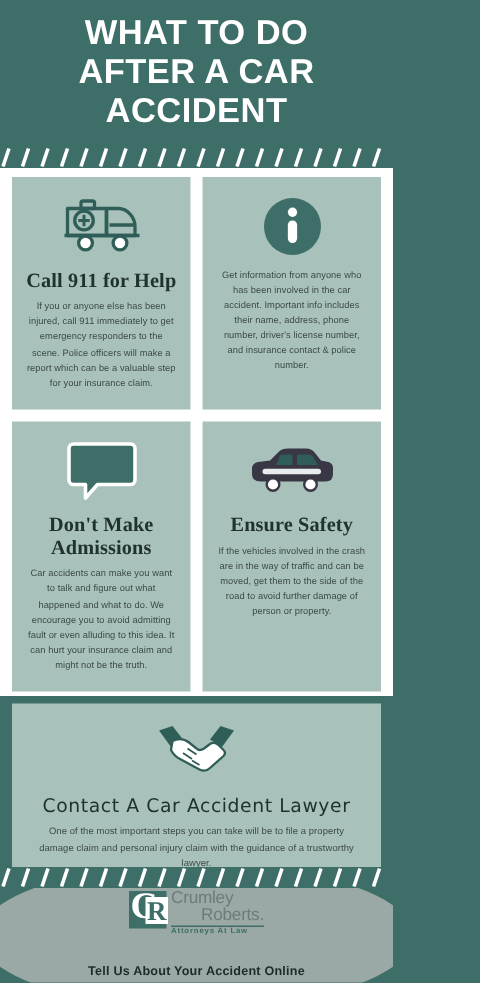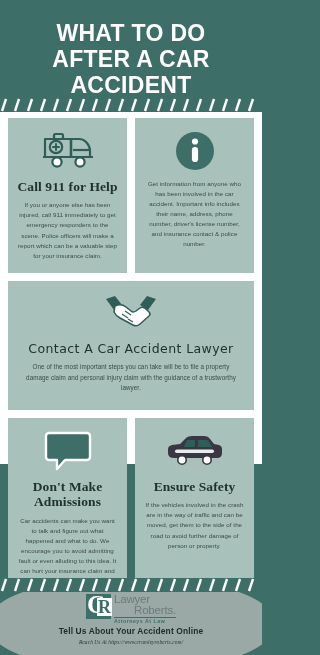--- a/index.html
+++ b/index.html
@@ -16,21 +16,21 @@
   .infographic {
     position: relative;
     width: 262px;
     height: 655px;
     background: #3e6e68;
   }
 
   
   .header {
     position: absolute;
-    top: 12px; left: 0;
+    top: 0; left: 0;
     width: 262px;
     height: 96px;
     background: #3e6e68;
     display: flex;
     align-items: center;
     justify-content: center;
   }
   .header-title {
     color: #ffffff;
     font-family: "Liberation Sans", sans-serif;
@@ -220,21 +220,21 @@
     color: #3e6e68;
     letter-spacing: 0.5px;
     margin-top: 3px;
   }
   .cta {
     font-family: "Liberation Sans", sans-serif;
     font-size: 8.4px;
     font-weight: bold;
     color: #1e2b29;
     letter-spacing: 0.15px;
-    margin-top: 2px;
+    margin-top: 18px;
   }
   .reach {
     font-family: "Liberation Serif", serif;
     font-style: italic;
     font-size: 5.4px;
     color: #2c3a38;
     margin-top: 3px;
     letter-spacing: 0.1px;
   }
 </style>
@@ -312,67 +312,67 @@
             <circle cx="20" cy="10.5" r="3.1" fill="#ffffff"></circle>
             <rect x="16.9" y="16" width="6.2" height="15" rx="3.1" fill="#ffffff"></rect>
           </svg>
         </div>
         <div class="card-body">Get information from anyone who has been involved in the car accident. Important info includes their name, address, phone number, driver's license number, and insurance contact &amp; police number.</div>
       </div>
 
     </div>
 
     <div class="row">
+
+      <div class="card">
+        <div class="card-icon">
+          <svg width="50" height="42" viewBox="0 0 50 42" aria-hidden="true">
+            <path d="M6 3 h38 a3 3 0 0 1 3 3 v21 a3 3 0 0 1 -3 3 h-22 l-8 9 v-9 h-8 a3 3 0 0 1 -3 -3 v-21 a3 3 0 0 1 3 -3 z" fill="#3e6e68" stroke="#ffffff" stroke-width="2.4" stroke-linejoin="round"></path>
+          </svg>
+        </div>
+        <div class="card-title">Don't Make Admissions</div>
+        <div class="card-body">Car accidents can make you want to talk and figure out what happened and what to do. We encourage you to avoid admitting fault or even alluding to this idea. It can hurt your insurance claim and might not be the truth.</div>
+      </div>
+
+      <div class="card">
+        <div class="card-icon">
+          <svg width="58" height="34" viewBox="0 0 58 34" aria-hidden="true">
+            <path d="M8 24 q-6 0 -6 -5 l0 -4 q0 -3 4 -4 l8 -1 6 -6 q2 -2 6 -2 h12 q4 0 6 3 l4 5 5 1 q3 1 3 4 v4 q0 5 -5 5 z" fill="#3a3744"></path>
+            <path d="M21 6 h8 v7 h-11 z" fill="#2f5d57"></path>
+            <path d="M32 6 h8 q2 0 3 2 l3 5 h-14 z" fill="#2f5d57"></path>
+            <rect x="9" y="15.5" width="39" height="3.6" rx="1.8" fill="#e9eced"></rect>
+            <g fill="#ffffff" stroke="#3a3744" stroke-width="1.6">
+              <circle cx="16" cy="26" r="4.2"></circle>
+              <circle cx="41" cy="26" r="4.2"></circle>
+            </g>
+          </svg>
+        </div>
+        <div class="card-title">Ensure Safety</div>
+        <div class="card-body">If the vehicles involved in the crash are in the way of traffic and can be moved, get them to the side of the road to avoid further damage of person or property.</div>
+      </div>
+
+    </div>
+
+    <div class="row">
       <div class="card wide">
         <div class="card-icon">
           <svg width="56" height="38" viewBox="0 0 56 38" aria-hidden="true">
             <path d="M3 4 l9 -3 l7 9 l-8 5 z" fill="#2f5d57"></path>
             <path d="M53 4 l-9 -3 l-7 9 l8 5 z" fill="#2f5d57"></path>
             <path d="M12 11 q6 -3 11 1 l5 4 q2 2 5 0 l4 -3 q3 -2 6 1 l3 3 q2 2 0 4 l-9 8 q-3 3 -7 1 l-13 -7 q-4 -2 -6 -6 z" fill="#ffffff" stroke="#2f5d57" stroke-width="1.5" stroke-linejoin="round"></path>
             <g stroke="#2f5d57" stroke-width="1.2" fill="none">
               <path d="M19 19 l6 4"></path>
                 <path d="M22 16 l6 4"></path>
                 <path d="M25 24 l5 3"></path>
             </g>
           </svg>
         </div>
         <div class="card-title script">Contact A Car Accident Lawyer</div>
         <div class="card-body">One of the most important steps you can take will be to file a property damage claim and personal injury claim with the guidance of a trustworthy lawyer.</div>
       </div>
-    </div>
-
-    <div class="row">
-
-      <div class="card">
-        <div class="card-icon">
-          <svg width="50" height="42" viewBox="0 0 50 42" aria-hidden="true">
-            <path d="M6 3 h38 a3 3 0 0 1 3 3 v21 a3 3 0 0 1 -3 3 h-22 l-8 9 v-9 h-8 a3 3 0 0 1 -3 -3 v-21 a3 3 0 0 1 3 -3 z" fill="#3e6e68" stroke="#ffffff" stroke-width="2.4" stroke-linejoin="round"></path>
-          </svg>
-        </div>
-        <div class="card-title">Don't Make Admissions</div>
-        <div class="card-body">Car accidents can make you want to talk and figure out what happened and what to do. We encourage you to avoid admitting fault or even alluding to this idea. It can hurt your insurance claim and might not be the truth.</div>
-      </div>
-
-      <div class="card">
-        <div class="card-icon">
-          <svg width="58" height="34" viewBox="0 0 58 34" aria-hidden="true">
-            <path d="M8 24 q-6 0 -6 -5 l0 -4 q0 -3 4 -4 l8 -1 6 -6 q2 -2 6 -2 h12 q4 0 6 3 l4 5 5 1 q3 1 3 4 v4 q0 5 -5 5 z" fill="#3a3744"></path>
-            <path d="M21 6 h8 v7 h-11 z" fill="#2f5d57"></path>
-            <path d="M32 6 h8 q2 0 3 2 l3 5 h-14 z" fill="#2f5d57"></path>
-            <rect x="9" y="15.5" width="39" height="3.6" rx="1.8" fill="#e9eced"></rect>
-            <g fill="#ffffff" stroke="#3a3744" stroke-width="1.6">
-              <circle cx="16" cy="26" r="4.2"></circle>
-              <circle cx="41" cy="26" r="4.2"></circle>
-            </g>
-          </svg>
-        </div>
-        <div class="card-title">Ensure Safety</div>
-        <div class="card-body">If the vehicles involved in the crash are in the way of traffic and can be moved, get them to the side of the road to avoid further damage of person or property.</div>
-      </div>
-
     </div>
 
   </div>
 
   <div class="sawtooth bottom">
     <svg width="262" height="14" viewBox="0 0 262 14" aria-hidden="true">
       <g stroke="#ffffff" stroke-width="2.4" fill="none">
         <path d="M2 13 L6 1"></path>
           <path d="M15 13 L19 1"></path>
           <path d="M28 13 L32 1"></path>
@@ -400,21 +400,21 @@
   <div class="footer">
     <div class="footer-lens"></div>
     <div class="footer-inner">
 
       <div class="logo-row">
         <div class="logo-mark">
           <span class="c-glyph">C</span>
           <span class="r-glyph">R</span>
         </div>
         <div class="logo-words">
-          <span class="logo-name">Lawyer</span>
+          <span class="logo-name">Crumley</span>
           <span class="logo-name2">Roberts.</span>
           <span class="logo-sub">Attorneys At Law</span>
         </div>
       </div>
 
       <div class="cta">Tell Us About Your Accident Online</div>
       <div class="reach">Reach Us At https://www.crumleyroberts.com/</div>
 
     </div>
   </div>

